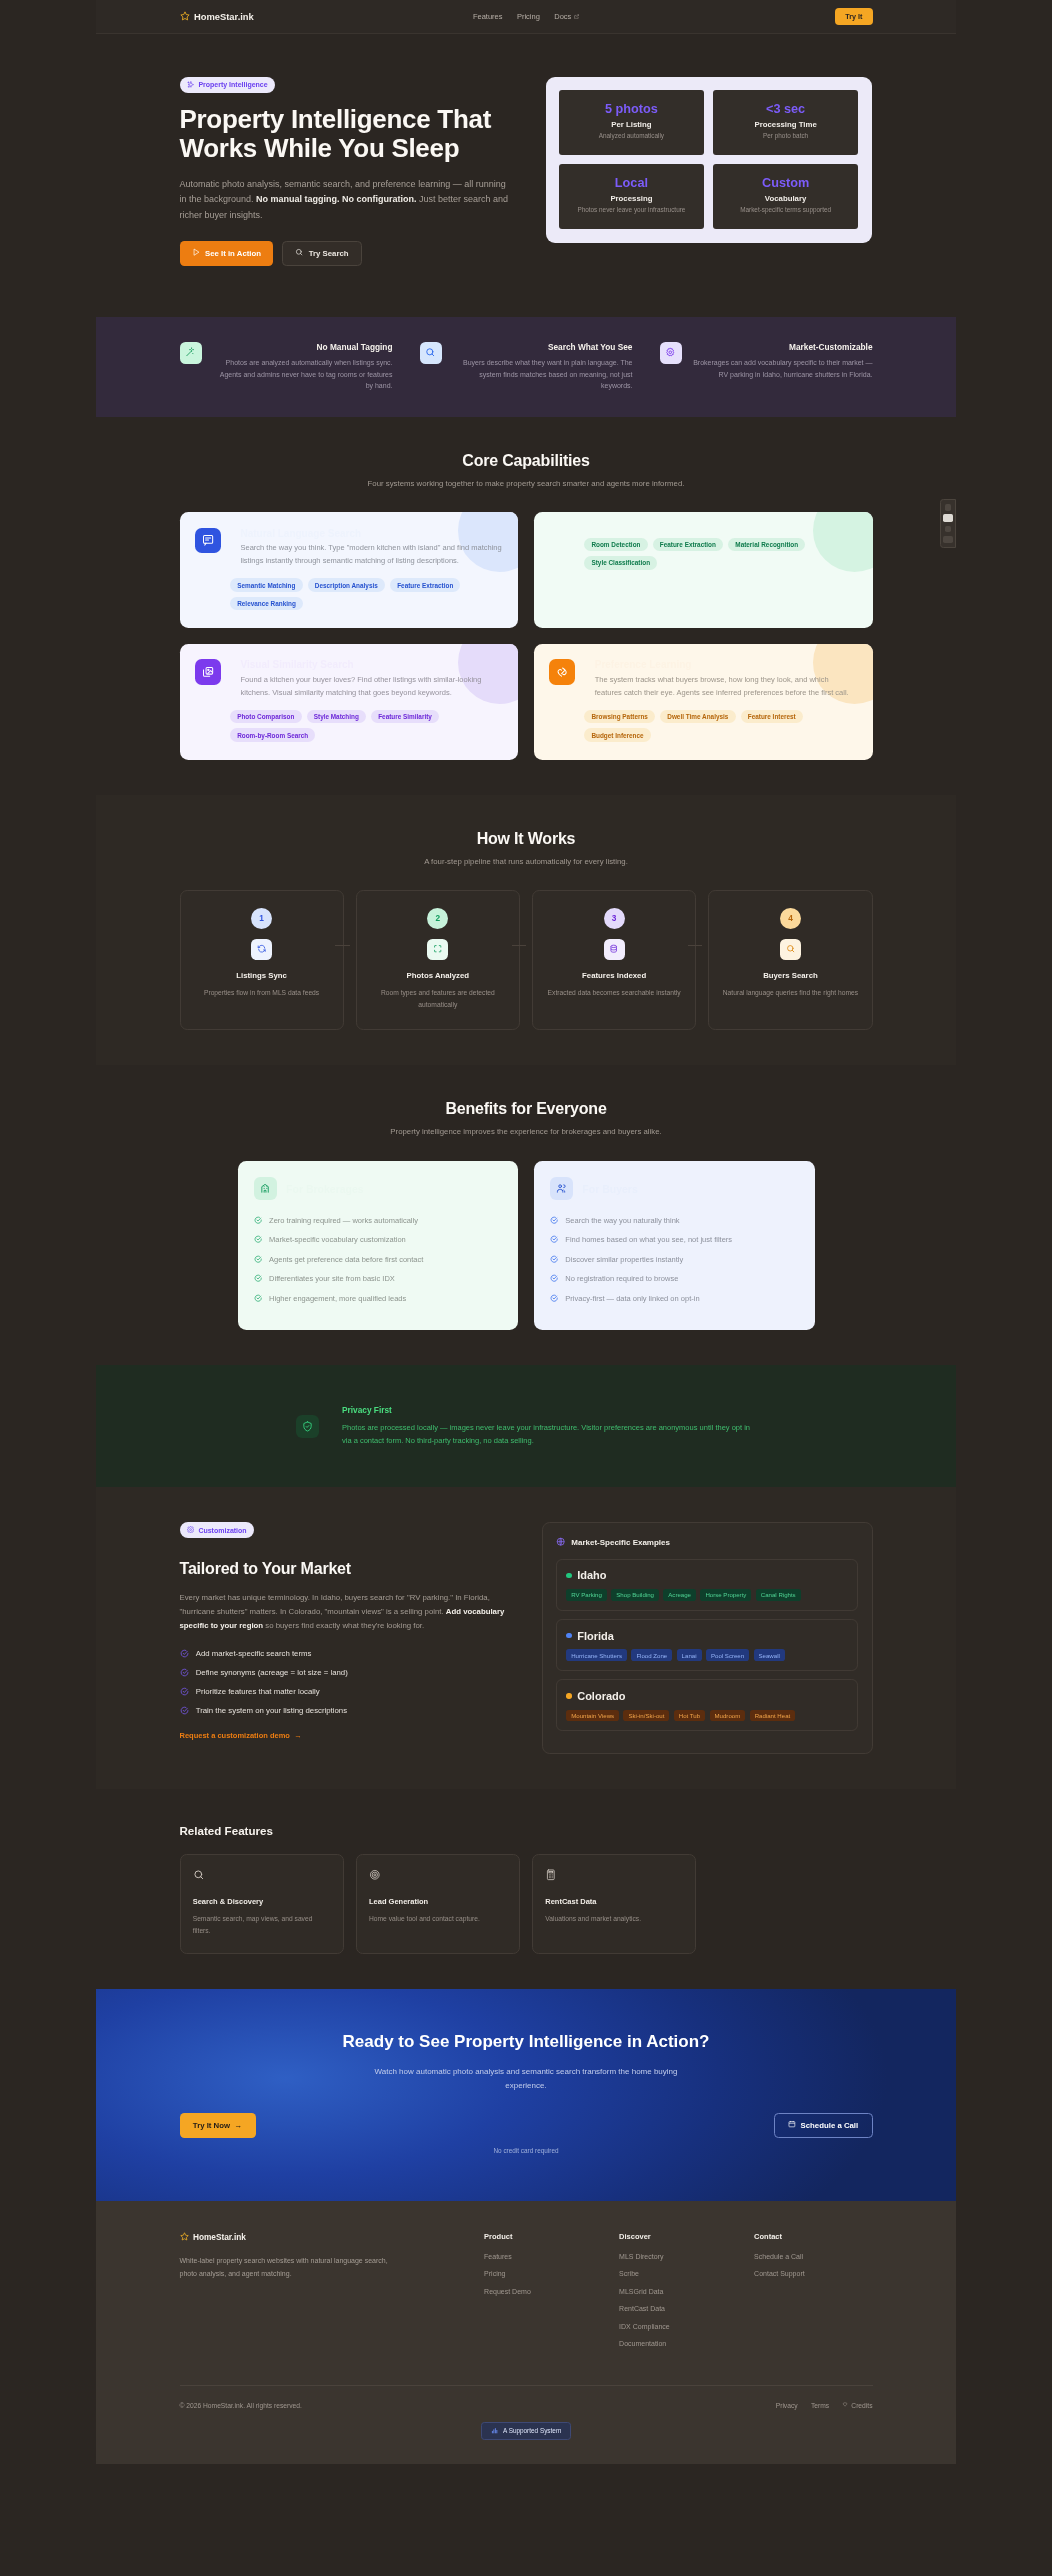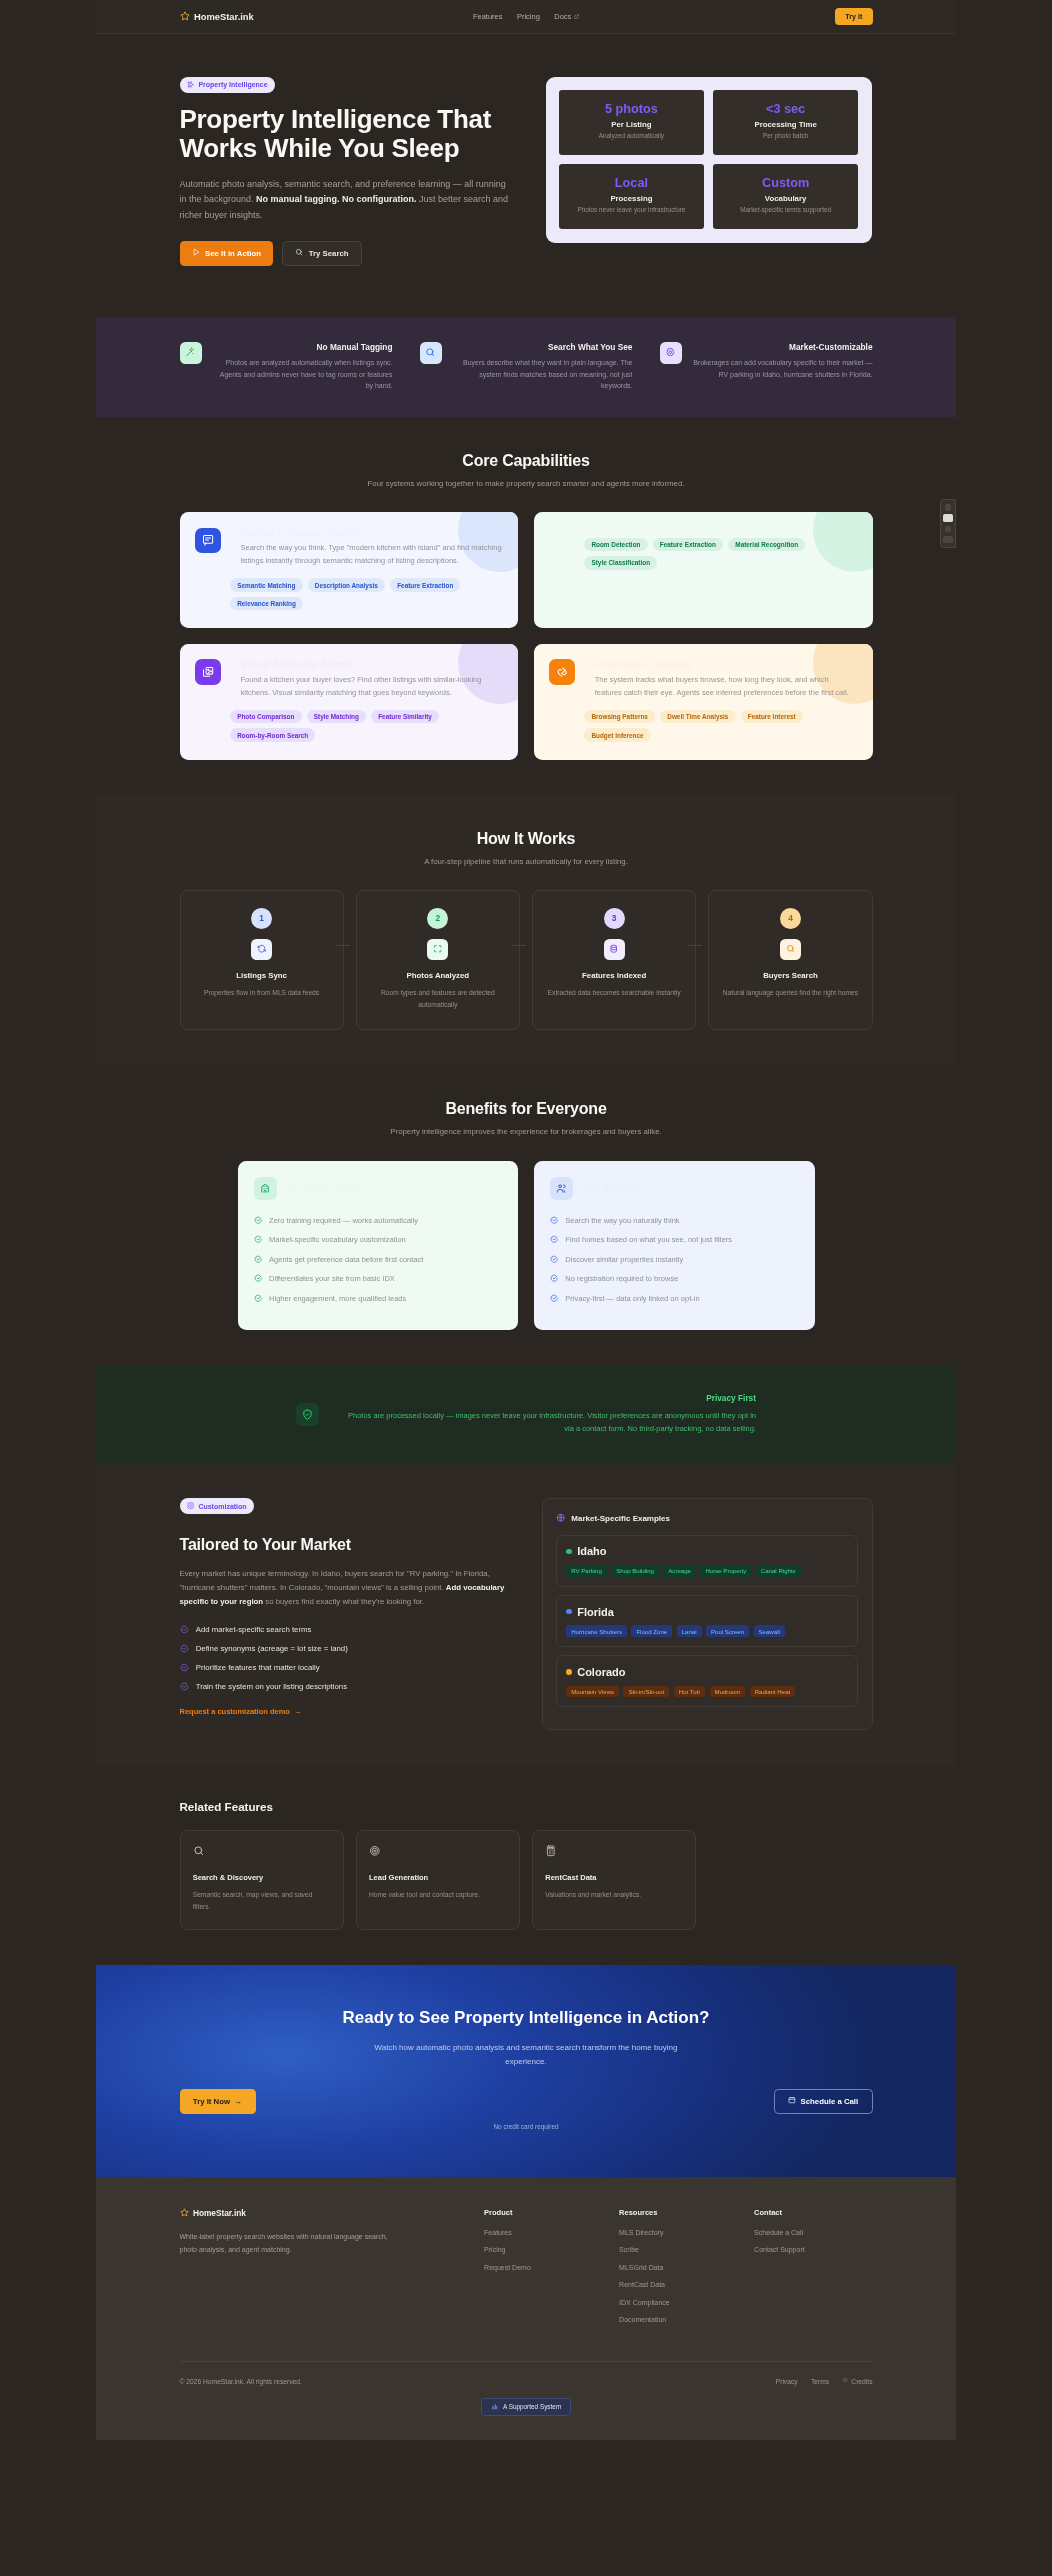--- a/index.html
+++ b/index.html
@@ -110,21 +110,21 @@
   .ben { border-radius: 8.3px; padding: 16.6px; }
   .ben-head { display: flex; align-items: center; gap: 9px; margin-bottom: 15.5px; }
   .ben-ic { width: 23px; height: 23px; border-radius: 6.1px; display:flex; align-items:center; justify-content:center; }
   .ben-ic svg { width: 11px; height: 11px; }
   .ben-title { font-size: 10.5px; font-weight: 800; }
   .ben-li { display: flex; gap: 6.7px; align-items: center; margin-bottom: 10.5px; font-size: 7.5px; }
   .ben-li svg { width: 8.3px; height: 8.3px; flex: 0 0 8.3px; }
 
   
   .privacy-band { background: #1f2c21; padding: 24.4px 0; }
-  .privacy-inner { width: 460px; margin: 4px auto; display: flex; gap: 23px; align-items: flex-start; text-align: right; }
+  .privacy-inner { width: 460px; margin: 16px auto; display: flex; gap: 23px; align-items: flex-start; }
   .privacy-ic { width: 23px; height: 23px; border-radius: 6.1px; background: #1b4029; display:flex; align-items:center; justify-content:center; flex: 0 0 23px; margin-top: 10px; }
   .privacy-ic svg { width: 11px; height: 11px; }
   .privacy-h { font-size: 8.3px; font-weight: 800; color: #4ade80; margin-bottom: 5.5px; }
   .privacy-p { font-size: 7.5px; line-height: 1.75; color: #3fbd6e; }
 
   
   .cust { display: grid; grid-template-columns: 1fr 1fr; gap: 31px; align-items: start; }
   .cust h2 { font-size: 16px; font-weight: 800; color: #fbf8f4; margin: 10px 0 12.2px; letter-spacing:-0.2px;}
   .cust-p { font-size: 7.8px; line-height: 1.8; color: #a49c94; margin-bottom: 16.6px; }
   .cust-p b { color: #f4f0ea; font-weight: 700; }
@@ -731,21 +731,21 @@
           <div class="f-desc">White-label property search websites with natural language search, photo analysis, and agent matching.</div>
         </div>
         <div id="fcols" style="display:contents">
   <div>
     <div class="f-h">Product</div>
     <a href="#" class="f-l">Features</a>
               <a href="#" class="f-l">Pricing</a>
               <a href="#" class="f-l">Request Demo</a>
   </div>
   <div>
-    <div class="f-h">Resources</div>
+    <div class="f-h">Discover</div>
     <a href="#" class="f-l">MLS Directory</a>
               <a href="#" class="f-l">Scribe</a>
               <a href="#" class="f-l">MLSGrid Data</a>
               <a href="#" class="f-l">RentCast Data</a>
               <a href="#" class="f-l">IDX Compliance</a>
               <a href="#" class="f-l">Documentation</a>
   </div>
   <div>
     <div class="f-h">Contact</div>
     <a href="#" class="f-l">Schedule a Call</a>

